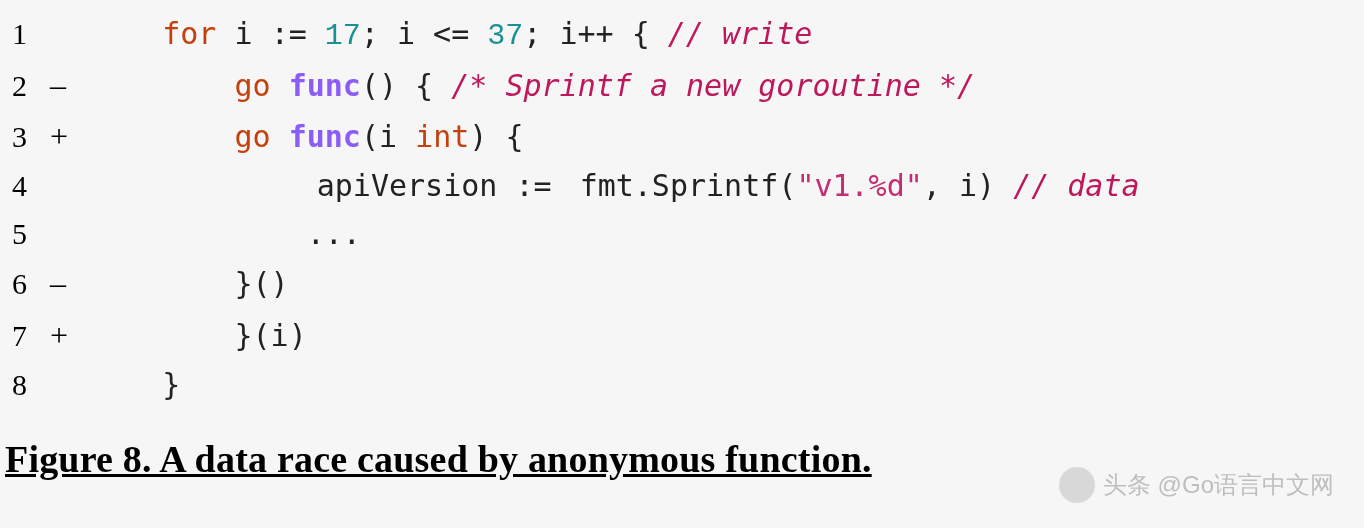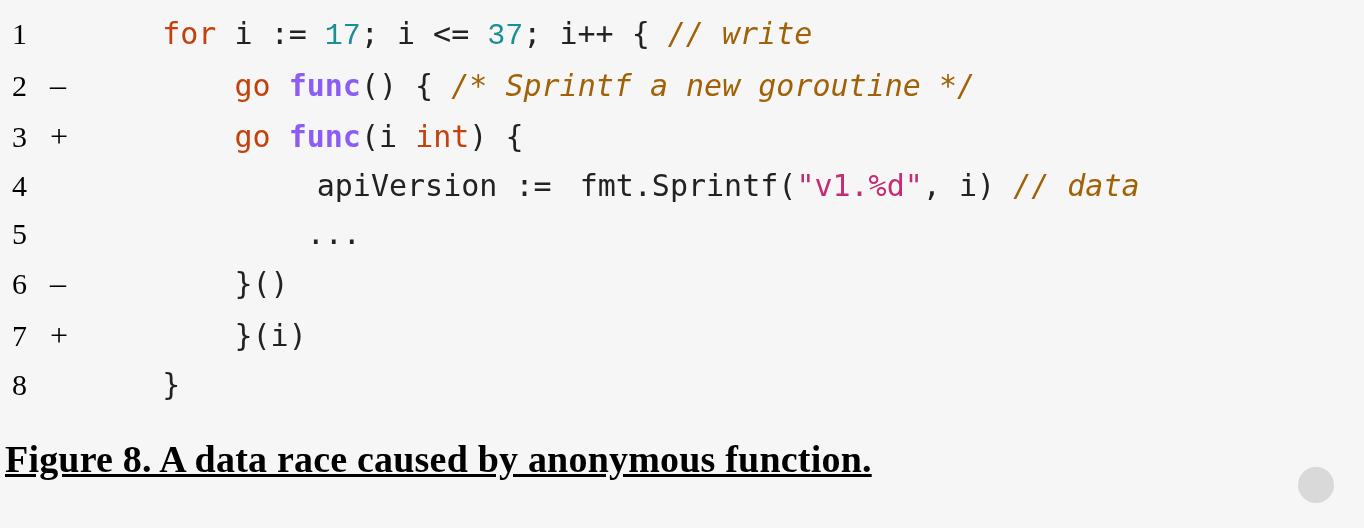--- a/index.html
+++ b/index.html
@@ -39,21 +39,21 @@
       font-size: 32px;
     }
     .code-content {
       white-space: pre;
       font-family: 'Menlo', 'Monaco', 'Consolas', monospace;
     }
     .kw { color: #c2410c; font-weight: normal; }
     .kw-func { color: #8b5cf6; font-weight: bold; }
     .num { color: #1b9092; font-family: Liberation Mono, monospace; }
     .str { color: #c42d72; }
-    .com { color: #a16207; font-style: italic; }
+    .com { color: #be185d; font-style: italic; }
     .plain { color: #222; }
     .ident { color: #222; margin-left: 10px; }
     .caption {
       font-family: Georgia, 'Times New Roman', serif;
       font-size: 38px;
       font-weight: bold;
       color: #000;
       padding: 18px 15px 0 5px;
       letter-spacing: 0.2px;
       text-decoration: underline;
@@ -128,13 +128,14 @@
     <span class="line-num">8</span>
     <span class="diff-mark"></span>
     <span class="code-content"><span>    </span><span class="plain">}</span></span>
   </div>
 </div>
 
 <div class="caption">Figure 8. A data race caused by anonymous function.</div>
 
 <div class="watermark">
   <span class="watermark-icon"></span>
+  <span>头条 @Go语言中文网</span>
 </div>
 
 </body></html>

